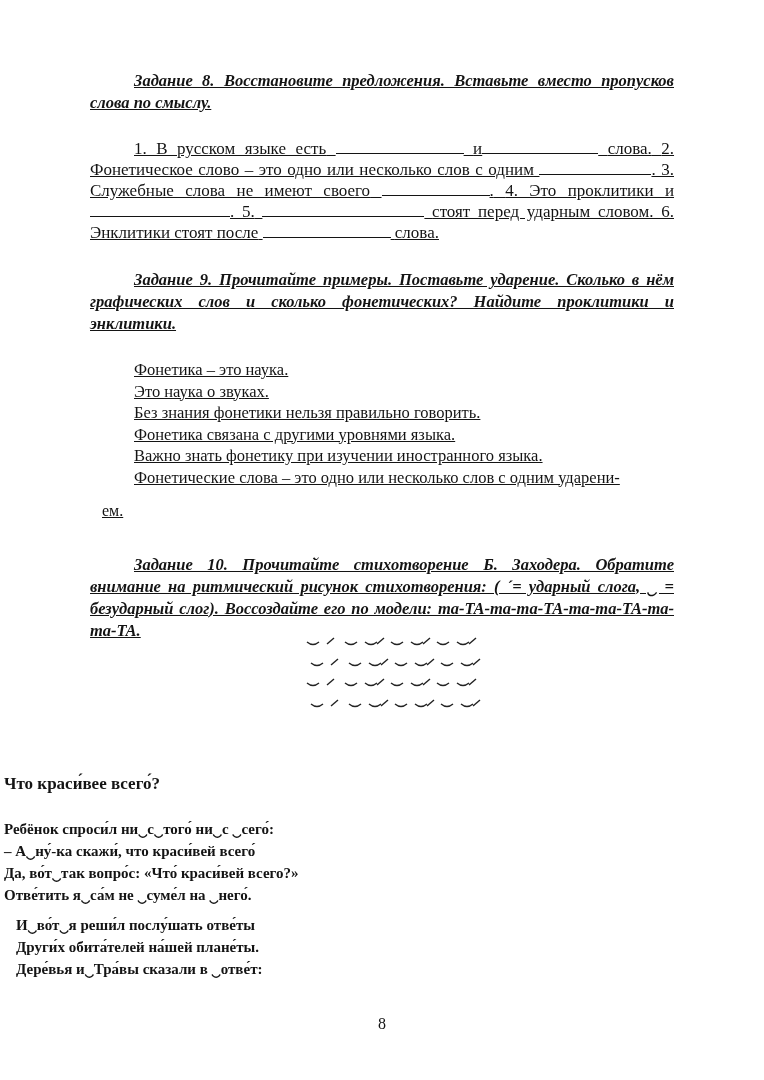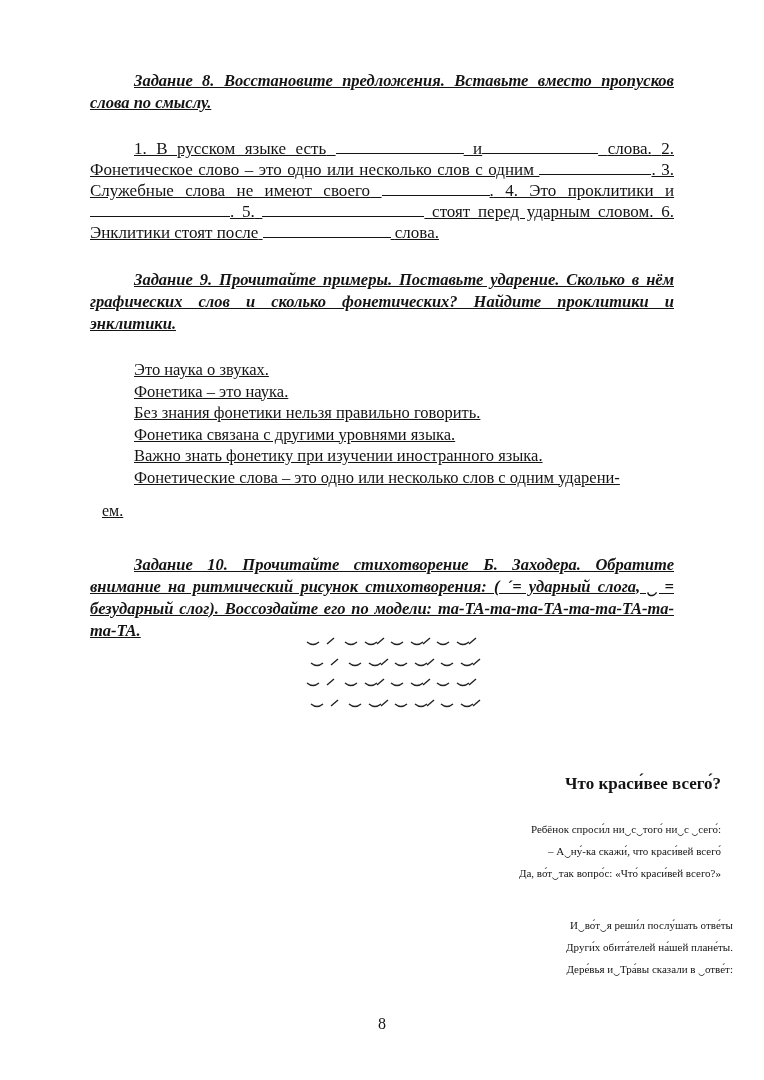--- a/index.html
+++ b/index.html
@@ -13,23 +13,23 @@
   .gap { height: 24px; }
   .blank { display: inline-block; border-bottom: 1px solid #141414; height: 14px; vertical-align: baseline; }
   .examples { margin-top: 2px; }
   .ex-line { font-size: 16.5px; line-height: 21.5px; padding-left: 44px; margin: 0; }
   .ex-cont { font-size: 16px; line-height: 21.5px; margin: 12px; }
   .rhythm { position: absolute; left: 305px; top: 632px; width: 230px; }
   .rrow { height: 20.5px; display: flex; align-items: center; }
   .rrow.shift { padding-left: 4px; }
   .sym { display: inline-block; width: 22px; height: 14px; position: relative; }
   .sym svg { position: absolute; left: 0; top: 0; }
-  .poem { position: absolute; left: 16px; width: 705px; text-align: right; }
+  .poem { position: absolute; left: 4px; width: 705px; text-align: left; }
   .poem-title { font-weight: bold; font-size: 17px; top: 774px; }
-  .stanza { font-size: 11px; line-height: 22px; }
+  .stanza { font-size: 15px; line-height: 22px; font-weight: bold; }
   .stanza1 { top: 818px; }
   .stanza2 { top: 914px; padding-left: 12px; }
   .page-num { position: absolute; top: 1015px; left: 0; width: 764px; text-align: center; font-size: 16px; }
 </style>
 </head>
 <body>
 
 <div class="page">
 
   <p class="task-title">Задание 8. Восстановите предложения. Вставьте вместо пропусков слова по смыслу.</p>
@@ -48,22 +48,22 @@
     <span>стоят перед ударным словом. 6. Энклитики стоят после</span>
     <span class="blank" style="width:128px"></span>
     <span>слова.</span>
   </p>
 
   <div class="gap" style="height:26px"></div>
 
   <p class="task-title">Задание 9. Прочитайте примеры. Поставьте ударение. Сколько в нём графических слов и сколько фонетических? Найдите проклитики и энклитики.</p>
   <div class="gap" style="height:22px"></div>
   <div class="examples">
+    <p class="ex-line">Фонетика – это наука.</p>
     <p class="ex-line">Это наука о звуках.</p>
-    <p class="ex-line">Фонетика – это наука.</p>
     <p class="ex-line">Без знания фонетики нельзя правильно говорить.</p>
     <p class="ex-line">Фонетика связана с другими уровнями языка.</p>
     <p class="ex-line">Важно знать фонетику при изучении иностранного языка.</p>
     <p class="ex-line">Фонетические слова – это одно или несколько слов с одним ударени-</p>
     <p class="ex-cont">ем.</p>
   </div>
 
   <div class="gap" style="height:20px"></div>
 
   <p class="task-title">Задание 10. Прочитайте стихотворение Б. Заходера. Обратите внимание на ритмический рисунок стихотворения: ( ´= ударный слога, ‿ = безударный слог). Воссоздайте его по модели: та-ТА-та-та-ТА-та-та-ТА-та-та-ТА.</p>
@@ -251,20 +251,21 @@
       </span>
     </div>
   </div>
 
 <div class="poem poem-title">Что краси́вее всего́?</div>
 
 <div class="poem stanza stanza1">
   <div>Ребёнок спроси́л ни‿с‿того́ ни‿с ‿сего́:</div>
   <div>– А‿ну́-ка скажи́, что краси́вей всего́</div>
   <div>Да, во́т‿так вопро́с: «Что́ краси́вей всего?»</div>
+  <div>Отве́тить я‿са́м не ‿суме́л на ‿него́.</div>
 </div>
 
 <div class="poem stanza stanza2">
   <div>И‿во́т‿я реши́л послу́шать отве́ты</div>
   <div>Други́х обита́телей на́шей плане́ты.</div>
   <div>Дере́вья и‿Тра́вы сказали в ‿отве́т:</div>
 </div>
 
 <div class="page-num">8</div>
 

